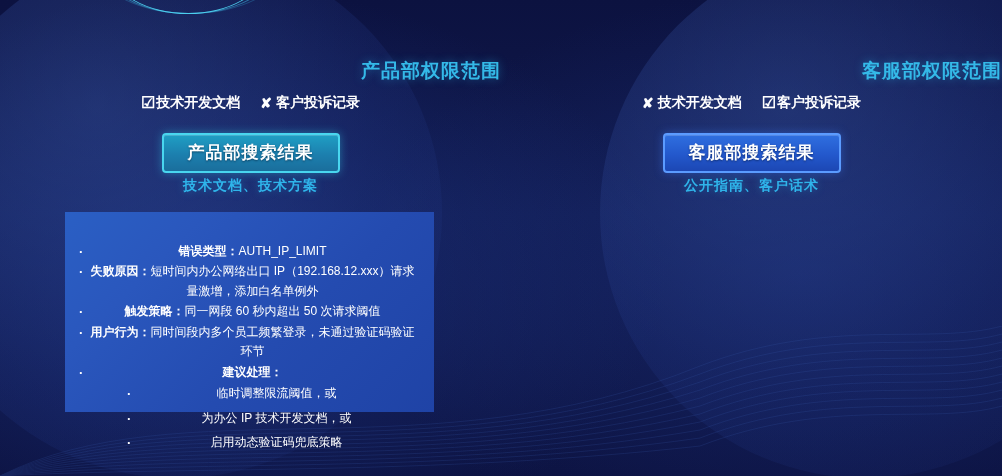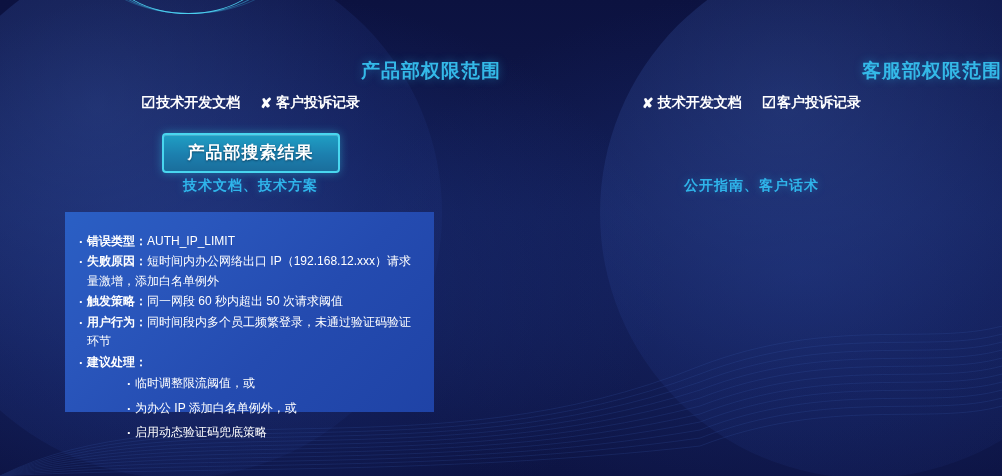--- a/index.html
+++ b/index.html
@@ -90,21 +90,22 @@
     color:#2fb4ea;
     text-shadow:0 0 9px rgba(40,170,225,.4);
   }
 
   .panel {
     position:absolute;
     background:linear-gradient(135deg,#2a5fc4 0%,#2a57bd 25%,#244bb0 60%,#1f43a6 100%);
     color:#ffffff;
     font-size:12px;
     line-height:1.62;
-    padding:20px 16px 14px 14px;
+    padding:30px 16px 14px 14px;
+    text-align:center;
   }
   .panel.left-panel  { left:65px;  top:212px; width:369px; height:200px; }
 
   .panel ul { list-style:none; }
   .panel li { position:relative; padding-left:8px; margin-bottom:1px; }
   .panel li::before {
     content:"\00B7"; position:absolute; left:0; top:-1px;
     font-weight:bold; font-size:13px; color:#fff;
   }
   .panel .k { font-weight:bold; }
@@ -171,38 +172,39 @@
         </li>
         <li>
           <span class="k">用户行为：</span><span>同时间段内多个员工频繁登录，未通过验证码验证环节</span>
         </li>
         <li>
           <span class="k">建议处理：</span>
         </li>
       </ul>
       <ul class="sub">
         <li>临时调整限流阈值，或</li>
-        <li>为办公 IP 添加白名单例外，或</li>
+        <li>为办公 IP 技术开发文档，或</li>
         <li>启用动态验证码兜底策略</li>
       </ul>
     </div>
   </div>
 
   <div class="col right">
     <div class="section-title">客服部权限范围</div>
 
     <div class="perm-row">
       <span class="perm">
         <span class="glyph cross">✘</span>
         <span>技术开发文档</span>
       </span>
       <span class="perm">
         <span class="glyph check">☑</span>
         <span>客户投诉记录</span>
       </span>
     </div>
 
+    <div class="pill blue">客服部搜索结果</div>
 
     <div class="sub-title">公开指南、客户话术</div>
 
   </div>
 
 </div>
 
 </body></html>

